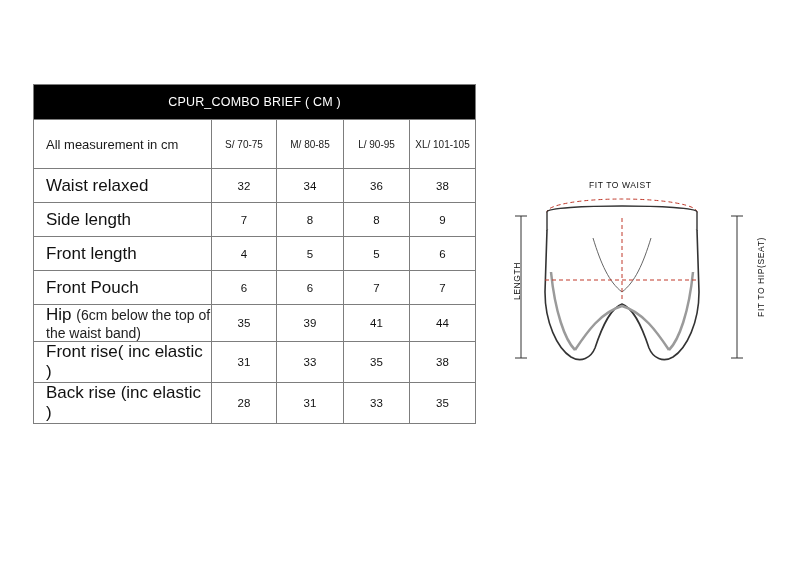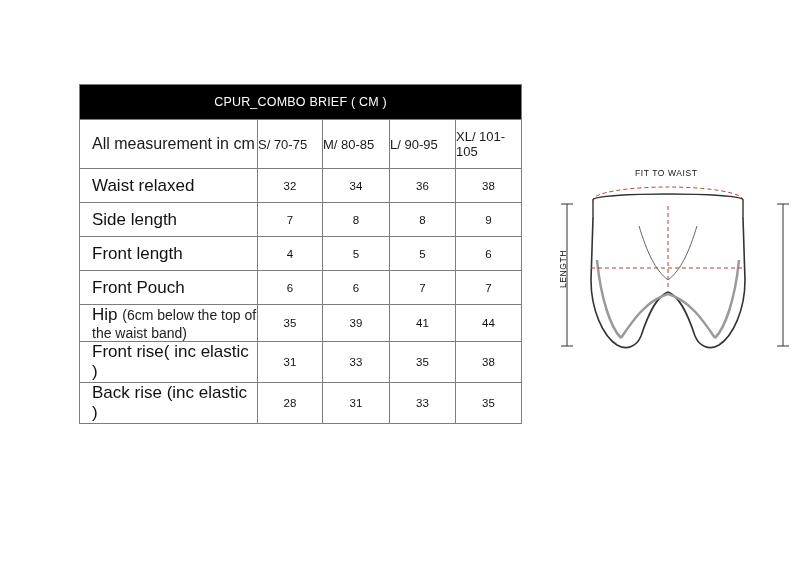--- a/index.html
+++ b/index.html
@@ -13,21 +13,20 @@
     font-family: "Liberation Sans", sans-serif;
     color: #111111;
     position: relative;
     overflow: hidden;
   }
 
   .page {
     position: relative;
     width: 636px;
     height: 581px;
-    margin-left: 46px;
   }
 
   
   .chart-wrap {
     position: absolute;
     left: 33px;
     top: 84px;
     width: 442px;
   }
 
@@ -49,28 +48,29 @@
     text-align: center;
     font-size: 12.5px;
     font-weight: bold;
     letter-spacing: .2px;
     height: 34px;
     border: 1px solid #000000;
   }
 
   .head-row td {
     height: 48px;
-    font-size: 13px;
+    font-size: 10px;
     color: #1a1a1a;
+    text-align: center;
     vertical-align: middle;
   }
   .head-row td.label-cell {
     text-align: left;
     padding-left: 12px;
-    font-size: 16px;
+    font-size: 13px;
   }
 
   tr.data-row td {
     height: 33px;
     font-size: 11.5px;
     text-align: center;
     vertical-align: middle;
     color: #111111;
   }
   tr.data-row td.label-cell {
@@ -84,21 +84,21 @@
   col.c-label { width: 178px; }
   col.c-s { width: 65px; }
   col.c-m { width: 67px; }
   col.c-l { width: 66px; }
   col.c-xl { width: 66px; }
 
   
   .diagram {
     position: absolute;
     left: 505px;
-    top: 160px;
+    top: 172px;
     width: 280px;
     height: 220px;
     text-align: right;
   }
   .diagram svg { display: block; }
 
   .diagram-label {
     position: absolute;
     font-size: 8.5px;
     letter-spacing: .6px;

